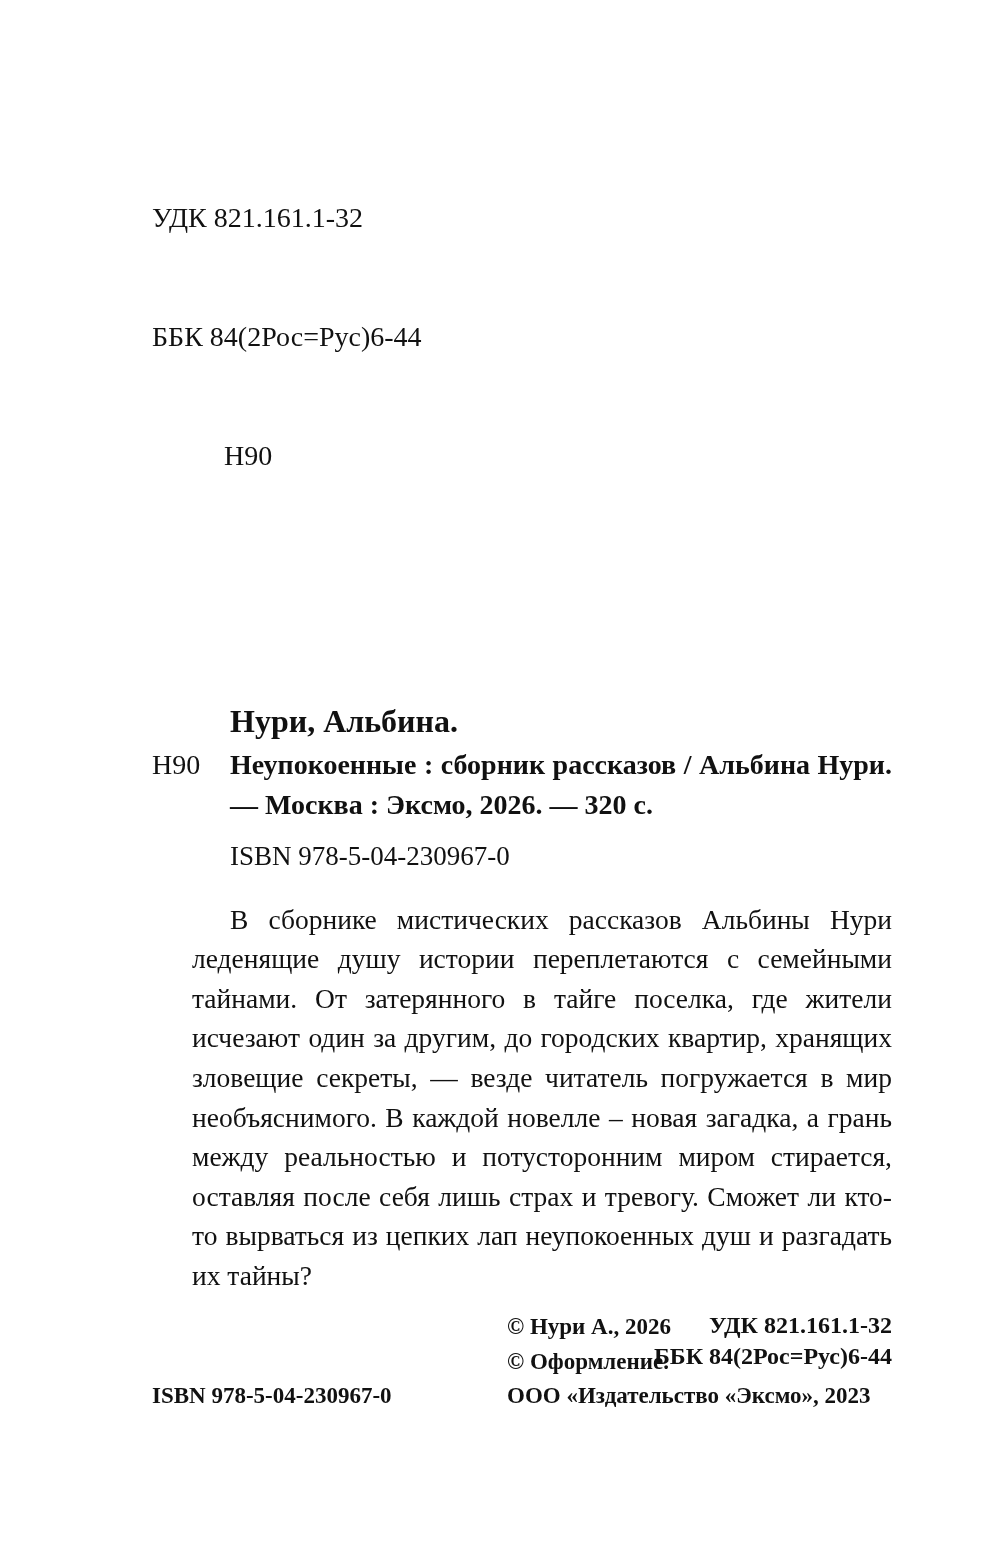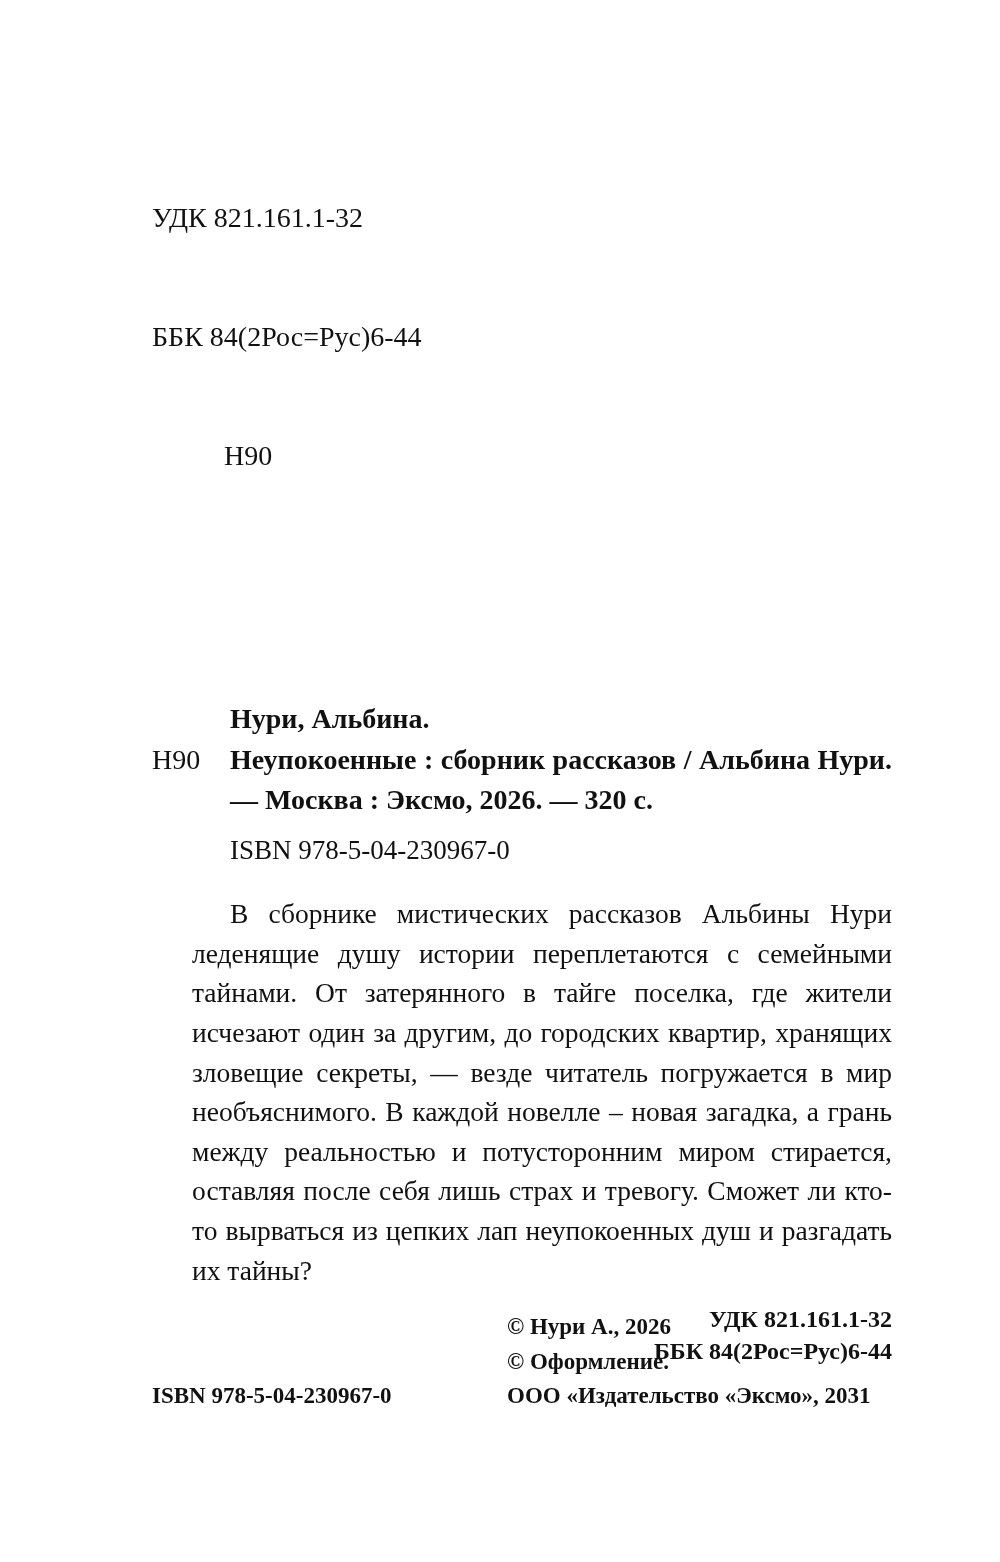--- a/index.html
+++ b/index.html
@@ -49,21 +49,21 @@
 
   
   .record {
     position: absolute;
     left: 152px;
     top: 700px;
     width: 740px;
   }
   .record .author {
     font-weight: bold;
-    font-size: 28px;
+    font-size: 32px;
     margin-left: 78px;
     line-height: 1.35;
   }
   .record .desc-wrap {
     position: relative;
     font-size: 28px;
     line-height: 1.42;
     margin-top: 2px;
   }
   .record .sigla {
@@ -166,17 +166,17 @@
     </div>
   </div>
 
   <div class="footer">
     <div class="copy-col">
       <span class="line">© Нури А., 2026</span>
       <span class="line">© Оформление.</span>
     </div>
     <div class="last-row">
       <span class="isbn-bottom">ISBN 978-5-04-230967-0</span>
-      <span class="publisher">ООО «Издательство «Эксмо», 2031</span>
+      <span class="publisher">ООО «Издательство «Эксмо», 2023</span>
     </div>
   </div>
 
 </div>
 
 </body></html>

